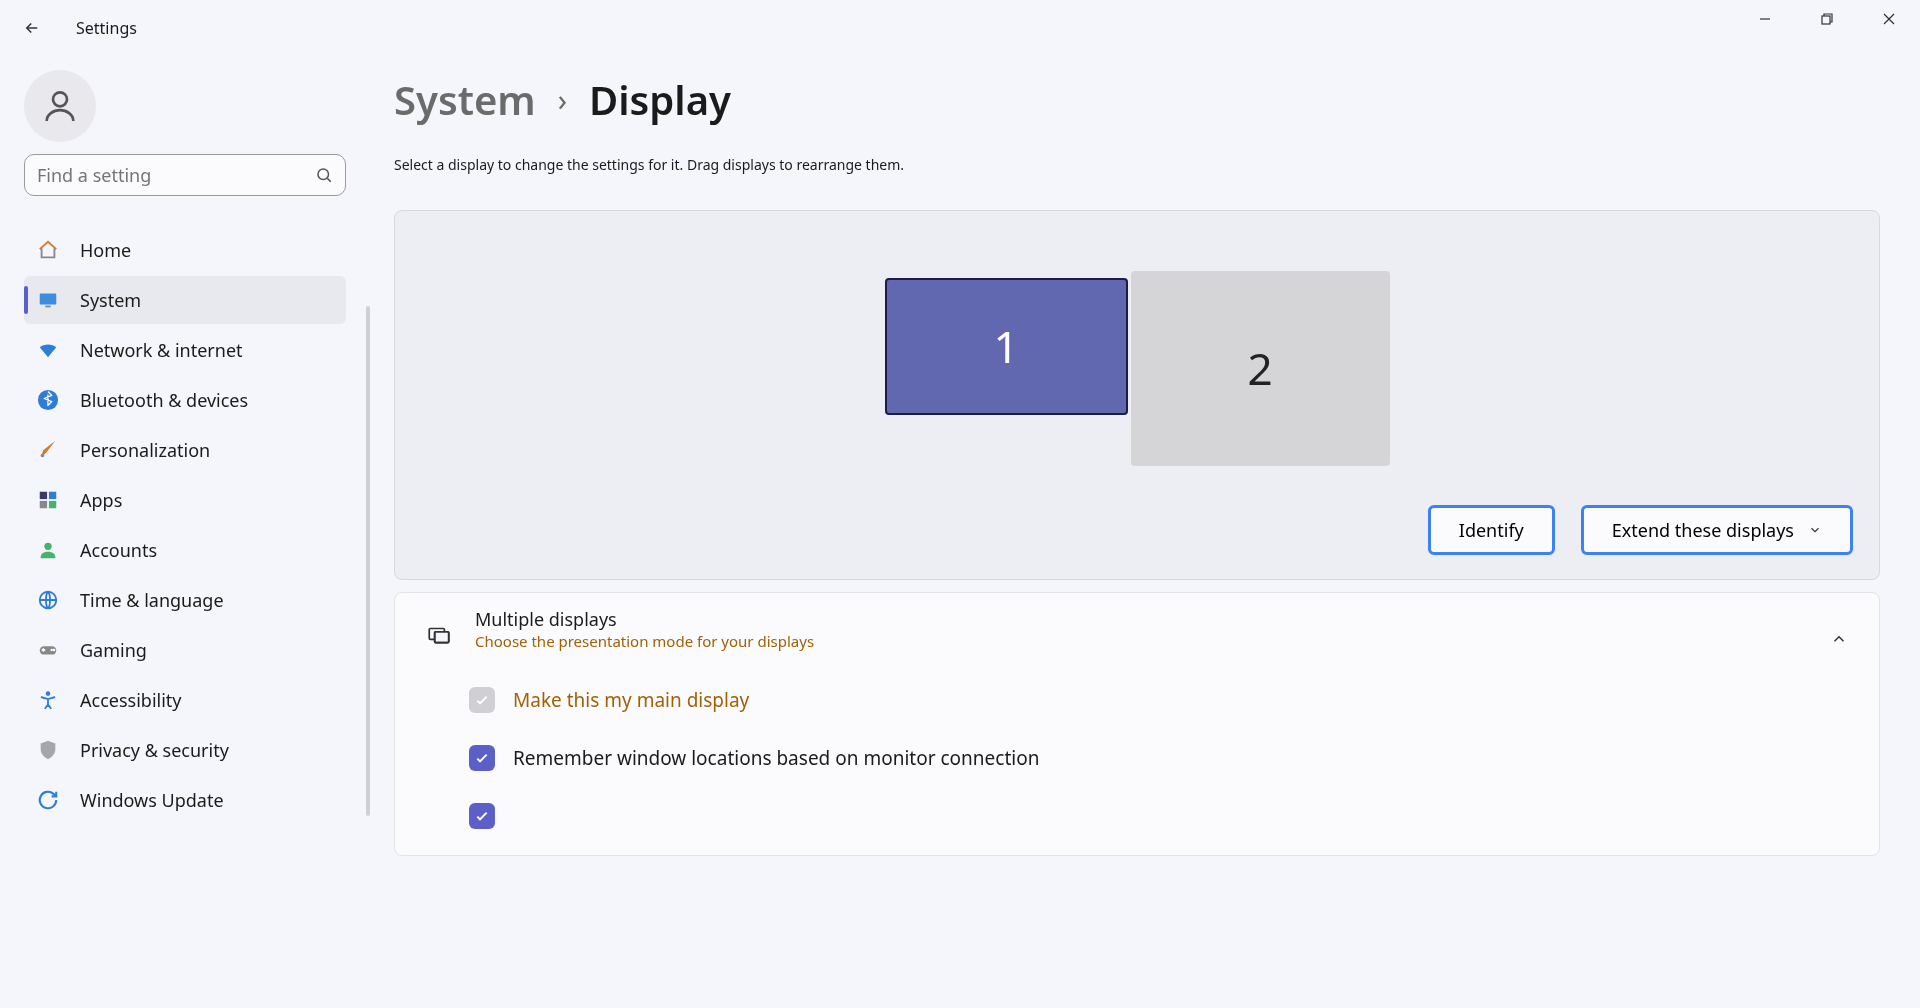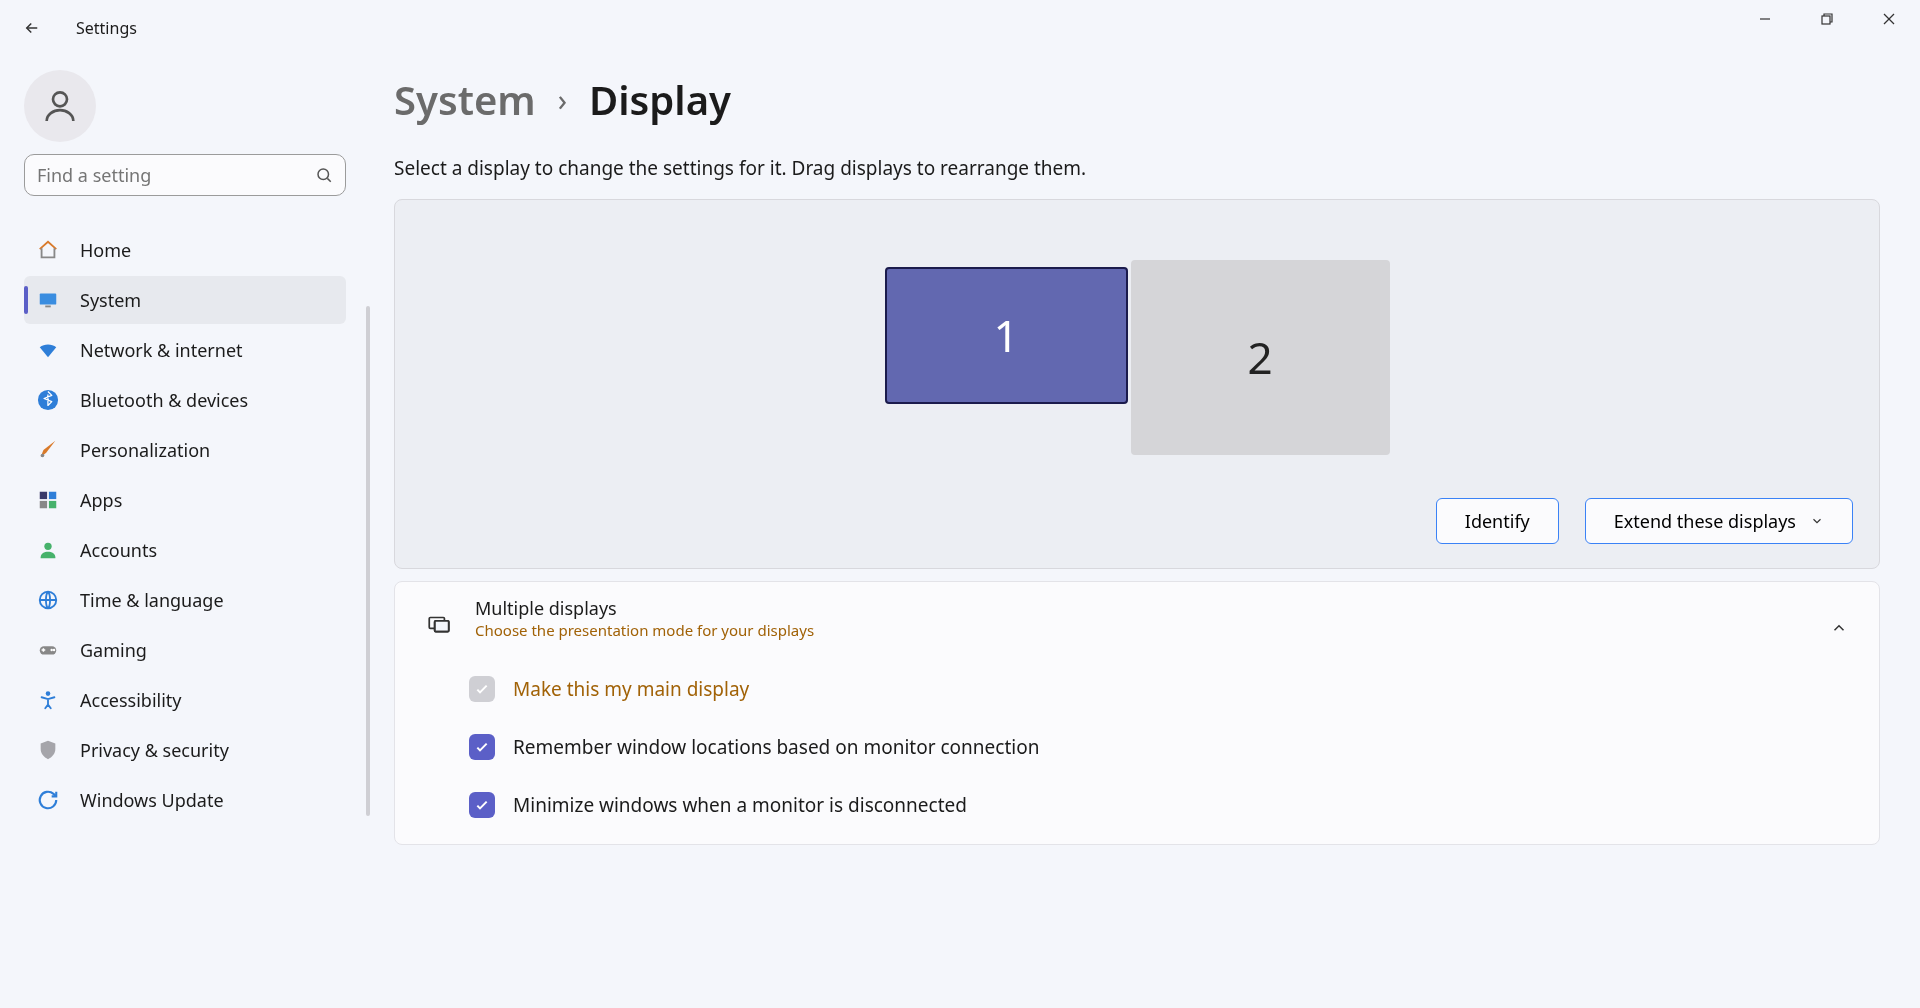--- a/index.html
+++ b/index.html
@@ -19,28 +19,28 @@
 .nav-item.active{background:#e7e9ee}
 .nav-item.active::before{content:"";position:absolute;left:0;top:10px;bottom:10px;width:4px;border-radius:3px;background:#5b5fc7}
 .nav-ico{width:24px;height:24px;display:inline-flex;align-items:center;justify-content:center;margin-right:20px}
 .nav-label{font-size:18px}
 .scroll-ind{position:absolute;right:0;top:250px;width:4px;height:510px;background:#cfcfd4;border-radius:2px}
 .content{flex:1;padding:16px 40px 24px 24px;overflow:auto}
 .breadcrumb{display:flex;align-items:center;gap:22px;margin-bottom:28px}
 .bc-parent{font-size:40px;font-weight:600;color:#6b6b6b;cursor:pointer}
 .bc-sep{font-size:30px;color:#6b6b6b}
 .bc-current{font-size:40px;font-weight:600}
-.sub{font-size:19px;margin-bottom:18px}
+.sub{font-size:14px;margin-bottom:36px}
 .arrange-panel{border:1px solid #d8d8dd;border-radius:8px;background:#eceef3;padding:0;position:relative;height:370px}
 .monitors-area{height:290px;display:flex;align-items:center;justify-content:center;gap:3px;position:relative}
 .monitor{display:flex;align-items:center;justify-content:center;font-size:44px;border-radius:4px;cursor:pointer}
 .monitor.primary{width:243px;height:137px;background:#6268b0;border:2px solid #1b1b4c;color:#fff;margin-top:-20px}
 .monitor.secondary{width:259px;height:195px;background:#d5d5d8;color:#222;margin-top:24px}
 .arrange-actions{position:absolute;right:26px;bottom:24px;display:flex;gap:26px}
-.btn{background:#fbfbfd;border:1px solid #3b82f6;border-radius:6px;padding:10px 28px;font-size:18px;cursor:pointer;display:inline-flex;align-items:center;gap:14px}
+.btn{background:#fbfbfd;border:3px solid #3b82f6;border-radius:6px;padding:10px 28px;font-size:18px;cursor:pointer;display:inline-flex;align-items:center;gap:14px}
 .card{margin-top:12px;border:1px solid #e3e3e8;border-radius:8px;background:#fbfbfd}
 .card-header{display:flex;align-items:flex-end;padding:14px 28px}
 .card-ico{width:32px;height:32px;display:flex;align-items:center;justify-content:center;margin-right:20px}
 .card-titles{flex:1}
 .card-title{font-size:18px}
 .card-sub{font-size:15px;color:#a16207}
 .card-chevron{width:24px;height:24px;display:flex;align-items:center;justify-content:center}
 .card-body{padding:6px 28px 10px 74px}
 .check-row{display:flex;align-items:center;gap:18px;padding:16px 0}
 .chk{width:26px;height:26px;border-radius:6px;display:inline-flex;align-items:center;justify-content:center;border:none}
@@ -273,18 +273,17 @@
               </svg>
           </span>
           <span class="check-label">Remember window locations based on monitor connection</span>
         </div>
         <div class="check-row">
           <span class="chk on">
             <svg width="16" height="16" viewBox="0 0 24 24" fill="none" stroke="#fff" stroke-width="3">
                 <path d="M5 13l4 4 10-10"></path>
               </svg>
           </span>
-          <span class="check-label">Minimize windows when a monitor is disconnected</span>
         </div>
       </div>
     </div>
   </div>
 </div>
 
 </body></html>

